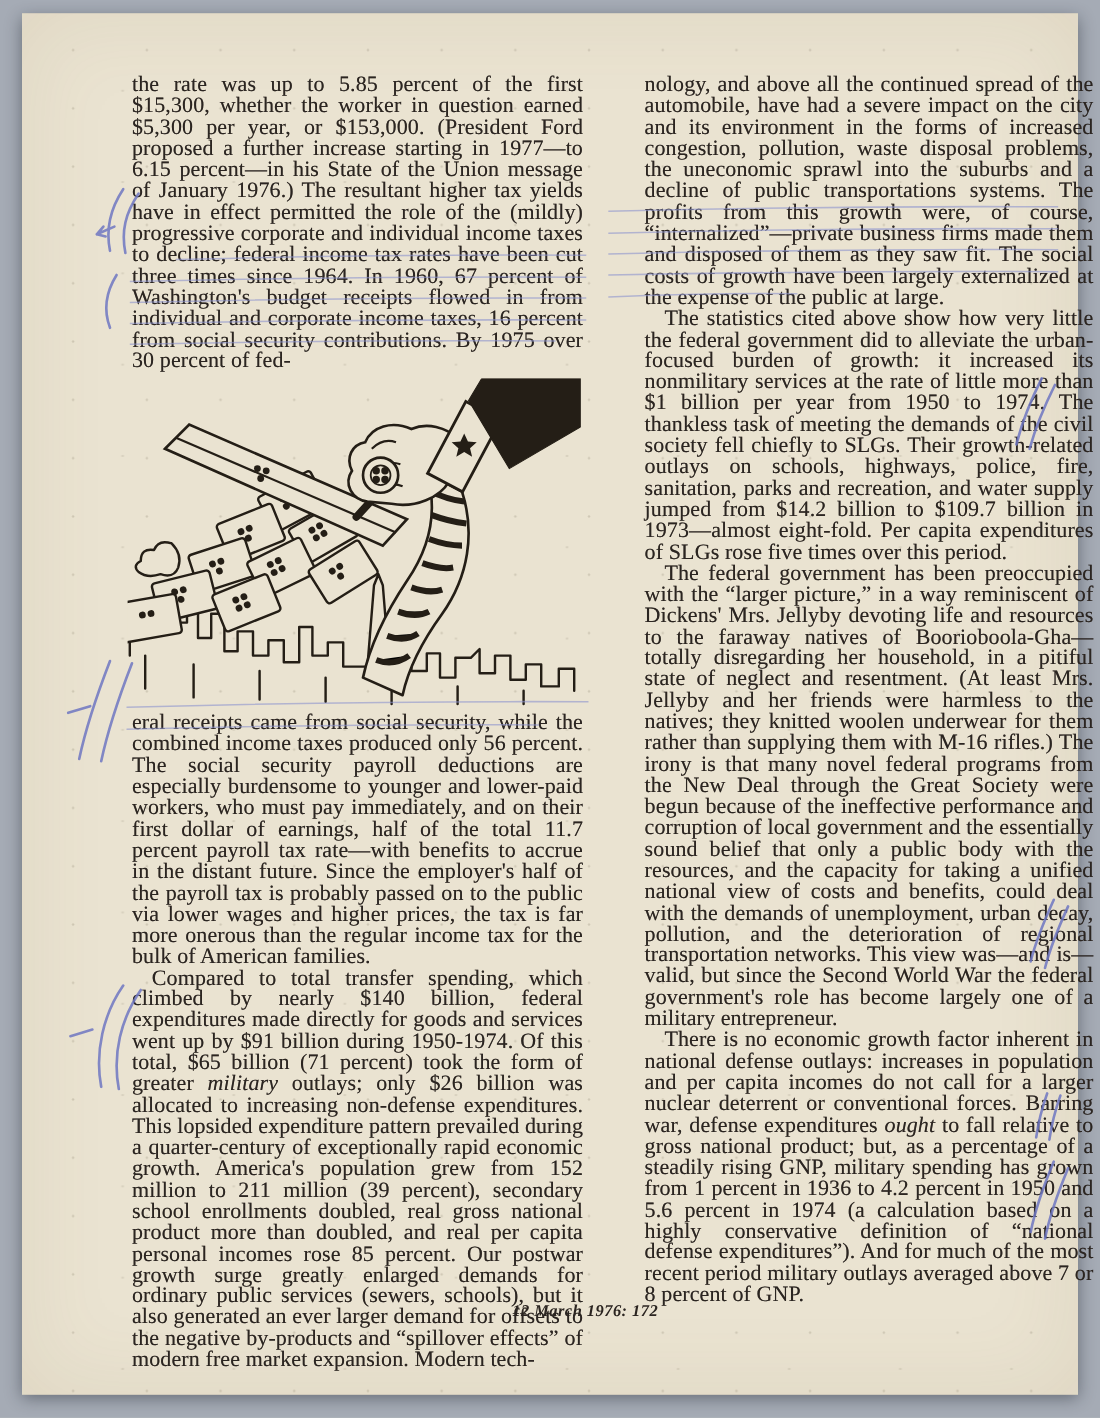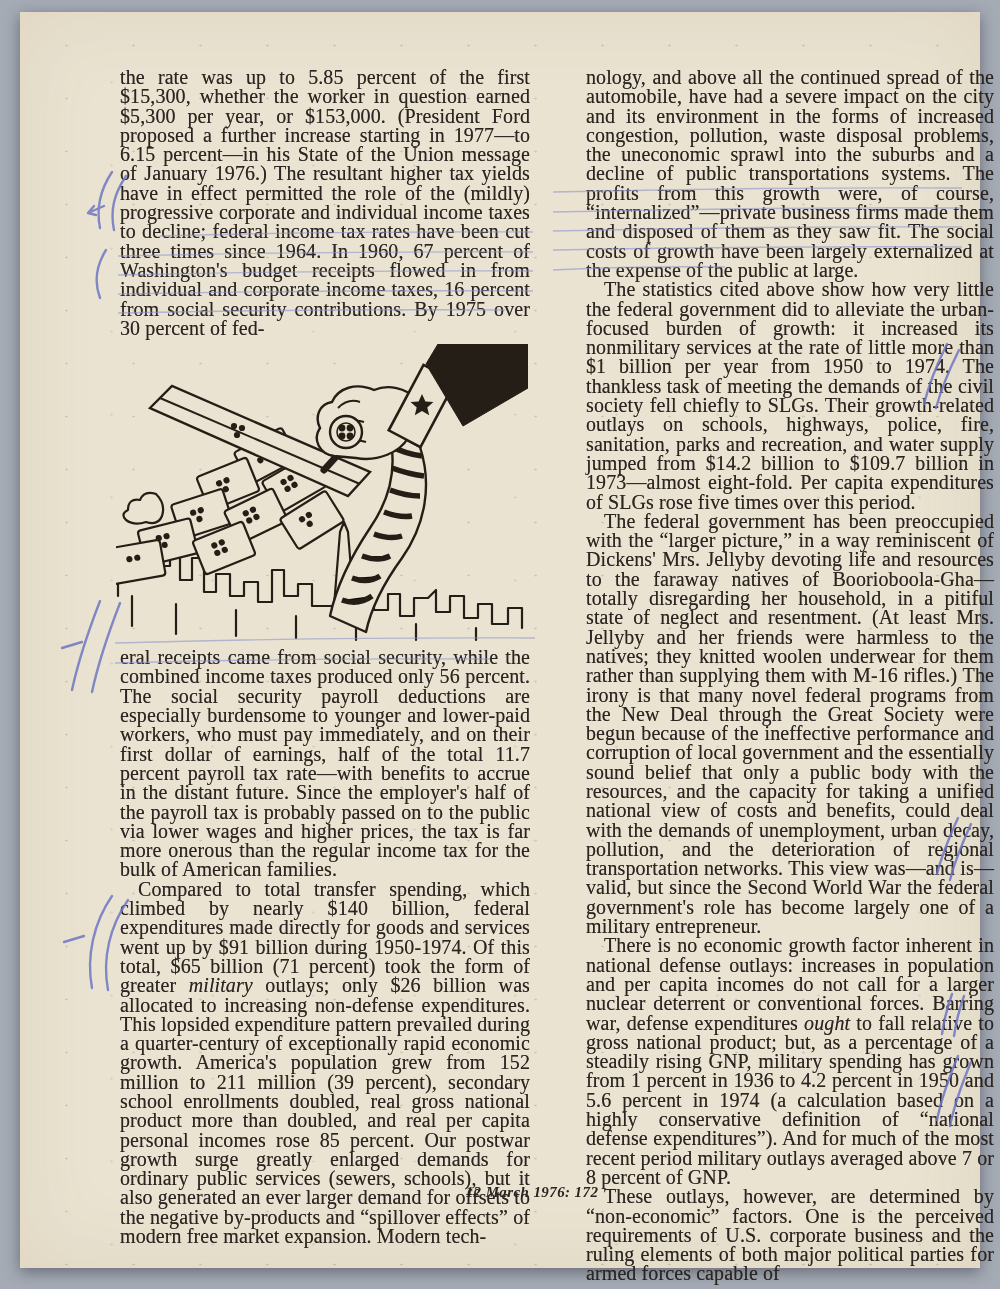--- a/index.html
+++ b/index.html
@@ -190,21 +190,20 @@
         <p class="para"><span>eral receipts came from social security, while the combined income taxes produced only 56 percent. The social security payroll deductions are especially burdensome to younger and lower-paid workers, who must pay immediately, and on their first dollar of earnings, half of the total 11.7 percent payroll tax rate—with benefits to accrue in the distant future. Since the employer's half of the payroll tax is probably passed on to the public via lower wages and higher prices, the tax is far more onerous than the regular income tax for the bulk of American families.</span></p>
         <p class="para indent"><span>Compared to total transfer spending, which climbed by nearly $140 billion, federal expenditures made directly for goods and services went up by $91 billion during 1950-1974. Of this total, $65 billion (71 percent) took the form of greater </span><span class="it">military</span><span> outlays; only $26 billion was allocated to increasing non-defense expenditures. This lopsided expenditure pattern prevailed during a quarter-century of exceptionally rapid economic growth. America's population grew from 152 million to 211 million (39 percent), secondary school enrollments doubled, real gross national product more than doubled, and real per capita personal incomes rose 85 percent. Our postwar growth surge greatly enlarged demands for ordinary public services (sewers, schools), but it also generated an ever larger demand for offsets to the negative by-products and “spillover effects” of modern free market expansion. Modern tech-</span></p>
       </div>
   </div>
 
   <div class="col col2">
       <p class="para"><span>nology, and above all the continued spread of the automobile, have had a severe impact on the city and its environment in the forms of increased congestion, pollution, waste disposal problems, the uneconomic sprawl into the suburbs and a decline of public transportations systems. The profits from this growth were, of course, “internalized”—private business firms made them and disposed of them as they saw fit. The social costs of growth have been largely externalized at the expense of the public at large.</span></p>
       <p class="para indent"><span>The statistics cited above show how very little the federal government did to alleviate the urban-focused burden of growth: it increased its nonmilitary services at the rate of little more than $1 billion per year from 1950 to 1974. The thankless task of meeting the demands of the civil society fell chiefly to SLGs. Their growth-related outlays on schools, highways, police, fire, sanitation, parks and recreation, and water supply jumped from $14.2 billion to $109.7 billion in 1973—almost eight-fold. Per capita expenditures of SLGs rose five times over this period.</span></p>
       <p class="para indent"><span>The federal government has been preoccupied with the “larger picture,” in a way reminiscent of Dickens' Mrs. Jellyby devoting life and resources to the faraway natives of Boorioboola-Gha—totally disregarding her household, in a pitiful state of neglect and resentment. (At least Mrs. Jellyby and her friends were harmless to the natives; they knitted woolen underwear for them rather than supplying them with M-16 rifles.) The irony is that many novel federal programs from the New Deal through the Great Society were begun because of the ineffective performance and corruption of local government and the essentially sound belief that only a public body with the resources, and the capacity for taking a unified national view of costs and benefits, could deal with the demands of unemployment, urban decay, pollution, and the deterioration of regional transportation networks. This view was—and is—valid, but since the Second World War the federal government's role has become largely one of a military entrepreneur.</span></p>
       <p class="para indent"><span>There is no economic growth factor inherent in national defense outlays: increases in population and per capita incomes do not call for a larger nuclear deterrent or conventional forces. Barring war, defense expenditures </span><span class="it">ought</span><span> to fall relative to gross national product; but, as a percentage of a steadily rising GNP, military spending has grown from 1 percent in 1936 to 4.2 percent in 1950 and 5.6 percent in 1974 (a calculation based on a highly conservative definition of “national defense expenditures”). And for much of the most recent period military outlays averaged above 7 or 8 percent of GNP.</span></p>
-      <p class="para indent"><span>These outlays, however, are determined by “non-economic” factors. One is the perceived requirements of U.S. corporate business and the ruling elements of both major political parties for armed forces capable of</span></p>
     </div>
 
   <div class="footer">12 March 1976: 172</div>
 </div>
 
 <svg class="pen-overlay" width="1000" height="1289" viewBox="0 0 1000 1289">
 
   <g stroke="#8d94cf" stroke-width="1.4" fill="none" opacity=".6">
     <path d="M160,236 Q340,231 533,232"></path>
     <path d="M118,256 Q330,251 533,252"></path>

